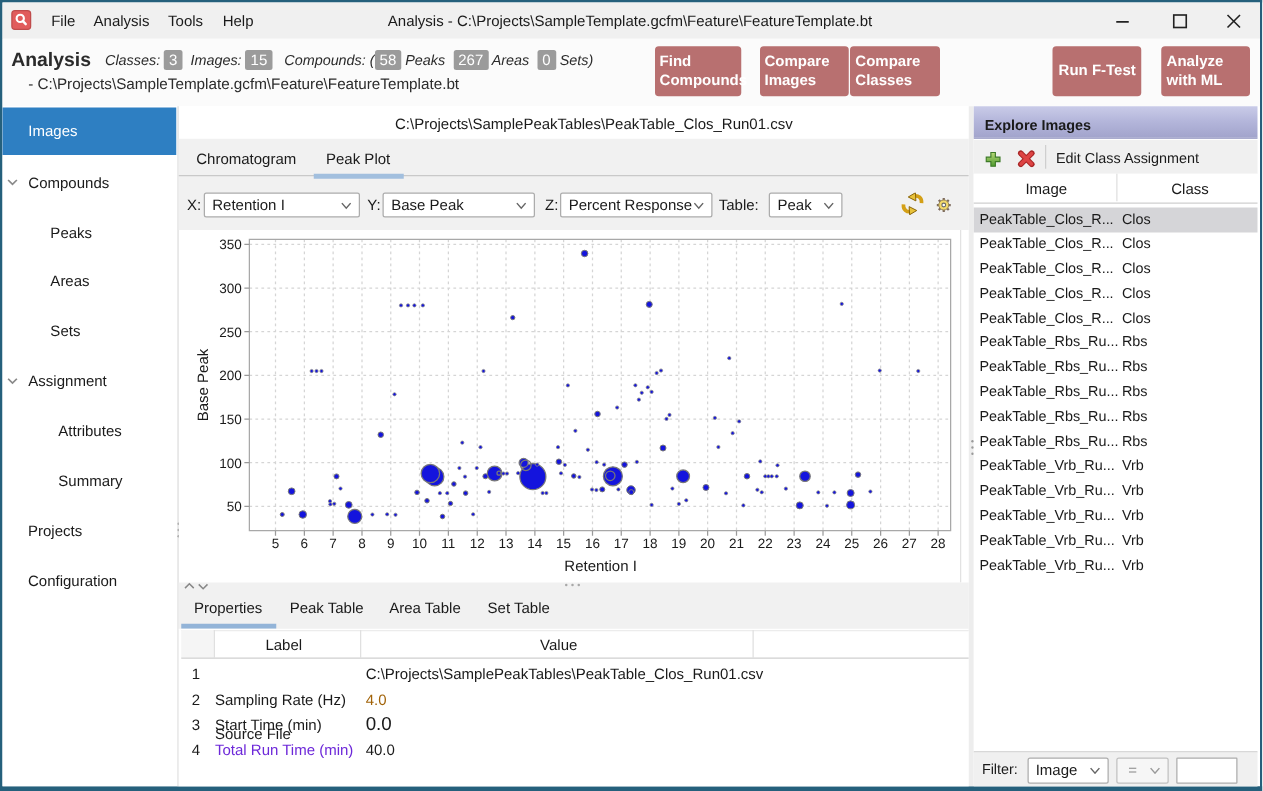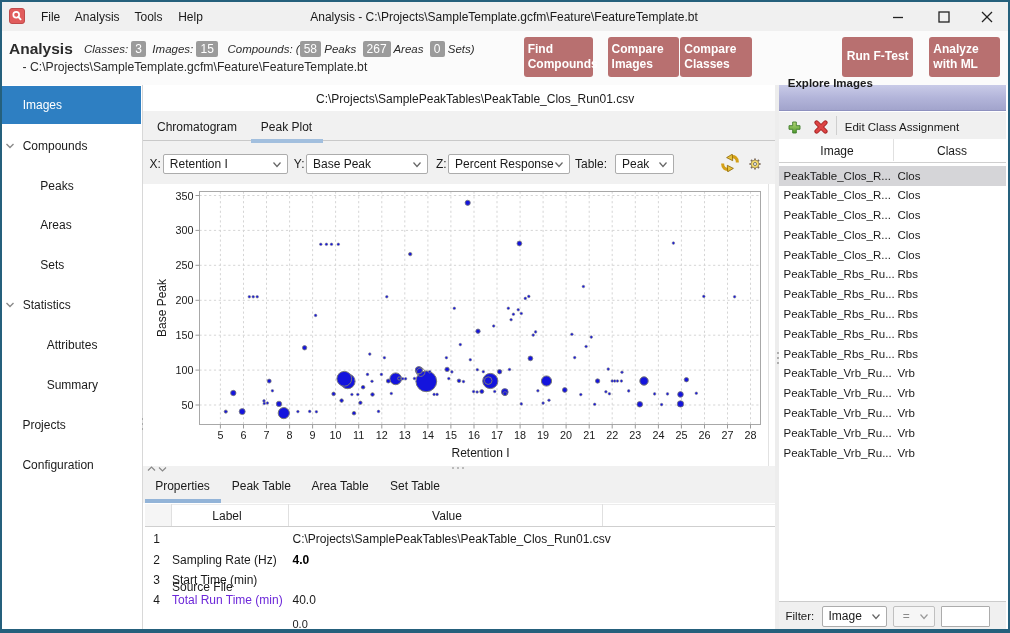--- a/index.html
+++ b/index.html
@@ -61,21 +61,21 @@
 <svg width="10" height="8" viewBox="0 0 10 8" style="position:absolute;left:5px;top:142px">
       <polyline points="1.5,2 5,5.5 8.5,2" fill="none" stroke="#8a8a8a" stroke-width="1.4"></polyline>
     </svg>
 <div style="left:22.7px;top:136.8px;height:18px;line-height:18px;white-space:nowrap;font-size:12px;color:#1a1a1a;font-weight:normal;">Compounds</div>
 <div style="left:40.3px;top:176.5px;height:18px;line-height:18px;white-space:nowrap;font-size:12px;color:#1a1a1a;font-weight:normal;">Peaks</div>
 <div style="left:40.3px;top:216.3px;height:18px;line-height:18px;white-space:nowrap;font-size:12px;color:#1a1a1a;font-weight:normal;">Areas</div>
 <div style="left:40.3px;top:256px;height:18px;line-height:18px;white-space:nowrap;font-size:12px;color:#1a1a1a;font-weight:normal;">Sets</div>
 <svg width="10" height="8" viewBox="0 0 10 8" style="position:absolute;left:5px;top:301px">
       <polyline points="1.5,2 5,5.5 8.5,2" fill="none" stroke="#8a8a8a" stroke-width="1.4"></polyline>
     </svg>
-<div style="left:22.7px;top:296px;height:18px;line-height:18px;white-space:nowrap;font-size:12px;color:#1a1a1a;font-weight:normal;">Statistics</div>
+<div style="left:22.7px;top:296px;height:18px;line-height:18px;white-space:nowrap;font-size:12px;color:#1a1a1a;font-weight:normal;">Assignment</div>
 <div style="left:46.7px;top:336px;height:18px;line-height:18px;white-space:nowrap;font-size:12px;color:#1a1a1a;font-weight:normal;">Attributes</div>
 <div style="left:46.7px;top:376px;height:18px;line-height:18px;white-space:nowrap;font-size:12px;color:#1a1a1a;font-weight:normal;">Summary</div>
 <div style="left:22.4px;top:416px;height:18px;line-height:18px;white-space:nowrap;font-size:12px;color:#1a1a1a;font-weight:normal;">Projects</div>
 <div style="left:22.4px;top:456px;height:18px;line-height:18px;white-space:nowrap;font-size:12px;color:#1a1a1a;font-weight:normal;">Configuration</div>
 <div style="left:142px;top:418px;width:2px;height:2px;background:#9a9a9a;border-radius:1px;"></div>
 <div style="left:142px;top:423px;width:2px;height:2px;background:#9a9a9a;border-radius:1px;"></div>
 <div style="left:142px;top:428px;width:2px;height:2px;background:#9a9a9a;border-radius:1px;"></div>
 <div style="left:143px;top:85px;width:632px;height:544px;background:#fff;"></div>
 <div style="left:316px;top:89.5px;height:18px;line-height:18px;white-space:nowrap;font-size:12px;color:#1a1a1a;font-weight:normal;">C:\Projects\SamplePeakTables\PeakTable_Clos_Run01.csv</div>
 <div style="left:143px;top:111px;width:632px;height:73px;background:#f1f1f1;"></div>
@@ -305,34 +305,34 @@
 <div style="left:288px;top:504px;width:1px;height:22px;background:#e0e0e0;"></div>
 <div style="left:602px;top:504px;width:1px;height:22px;background:#e0e0e0;"></div>
 <div style="left:145px;top:525.5px;width:630px;height:1px;background:#cfcfcf;"></div>
 <div style="left:-223px;top:506.5px;width:900px;height:18px;line-height:18px;text-align:center;font-size:12px;color:#1a1a1a;font-weight:normal;">Label</div>
 <div style="left:-3px;top:506.5px;width:900px;height:18px;line-height:18px;text-align:center;font-size:12px;color:#1a1a1a;font-weight:normal;">Value</div>
 <div style="left:-140px;top:530.3px;width:300px;height:18px;line-height:18px;text-align:right;font-size:12px;color:#1a1a1a;font-weight:normal;">1</div>
 <div style="left:172px;top:530.3px;height:18px;line-height:18px;white-space:nowrap;font-size:12px;color:#1a1a1a;font-weight:normal;margin-top:48px;">Source File</div>
 <div style="left:292.5px;top:530.3px;height:18px;line-height:18px;white-space:nowrap;font-size:12px;color:#1a1a1a;font-weight:normal;">C:\Projects\SamplePeakTables\PeakTable_Clos_Run01.csv</div>
 <div style="left:-140px;top:550.9px;width:300px;height:18px;line-height:18px;text-align:right;font-size:12px;color:#1a1a1a;font-weight:normal;">2</div>
 <div style="left:172px;top:550.9px;height:18px;line-height:18px;white-space:nowrap;font-size:12px;color:#1a1a1a;font-weight:normal;">Sampling Rate (Hz)</div>
-<div style="left:292.5px;top:550.9px;height:18px;line-height:18px;white-space:nowrap;font-size:12px;color:#000000;font-weight:bold;">4.0</div>
+<div style="left:292.5px;top:550.9px;height:18px;line-height:18px;white-space:nowrap;font-size:12px;color:#a16207;font-weight:normal;">4.0</div>
 <div style="left:-140px;top:570.8px;width:300px;height:18px;line-height:18px;text-align:right;font-size:12px;color:#1a1a1a;font-weight:normal;">3</div>
 <div style="left:172px;top:570.8px;height:18px;line-height:18px;white-space:nowrap;font-size:12px;color:#1a1a1a;font-weight:normal;">Start Time (min)</div>
-<div style="left:292.5px;top:570.8px;height:18px;line-height:18px;white-space:nowrap;font-size:11px;color:#1a1a1a;font-weight:normal;margin-top:44px;">0.0</div>
+<div style="left:292.5px;top:570.8px;height:18px;line-height:18px;white-space:nowrap;font-size:15px;color:#1a1a1a;font-weight:normal;">0.0</div>
 <div style="left:-140px;top:591.4px;width:300px;height:18px;line-height:18px;text-align:right;font-size:12px;color:#1a1a1a;font-weight:normal;">4</div>
 <div style="left:172px;top:591.4px;height:18px;line-height:18px;white-space:nowrap;font-size:12px;color:#6d28d9;font-weight:normal;">Total Run Time (min)</div>
 <div style="left:292.5px;top:591.4px;height:18px;line-height:18px;white-space:nowrap;font-size:12px;color:#1a1a1a;font-weight:normal;">40.0</div>
 <div style="left:775px;top:85px;width:4px;height:544px;background:#ededed;"></div>
 <div style="left:776.5px;top:352px;width:2px;height:2px;background:#9a9a9a;border-radius:1px;"></div>
 <div style="left:776.5px;top:357px;width:2px;height:2px;background:#9a9a9a;border-radius:1px;"></div>
 <div style="left:776.5px;top:362px;width:2px;height:2px;background:#9a9a9a;border-radius:1px;"></div>
 <div style="left:779px;top:85px;width:227px;height:544px;background:#fff;"></div>
 <div style="left:779px;top:85px;width:227px;height:26px;background:linear-gradient(#c9cbe8,#b3b5da 50%,#a2a4cc);border-bottom:1px solid #8e91bf;"></div>
-<div style="left:787.8px;top:75px;height:17.5px;line-height:17.5px;white-space:nowrap;font-size:11.5px;color:#1a1a1a;font-weight:bold;">Explore Images</div>
+<div style="left:787.8px;top:93px;height:17.5px;line-height:17.5px;white-space:nowrap;font-size:11.5px;color:#1a1a1a;font-weight:bold;">Explore Images</div>
 <div style="left:779px;top:111.5px;width:227px;height:27px;background:#f0f0f0;"></div>
 <svg width="13" height="13" viewBox="0 0 13 13" style="position:absolute;left:787.5px;top:120.5px">
 <defs>
         <linearGradient id="gp" x1="0" y1="0" x2="0" y2="1">
           <stop offset="0" stop-color="#b8d878"></stop>
           <stop offset="1" stop-color="#4e9a2e"></stop>
         </linearGradient>
       </defs>
 <path d="M4.7 1 h3.6 v3.7 h3.7 v3.6 h-3.7 v3.7 h-3.6 v-3.7 h-3.7 v-3.6 h3.7 Z" fill="url(#gp)" stroke="#3d7a28" stroke-width="0.9"></path>
     </svg>

